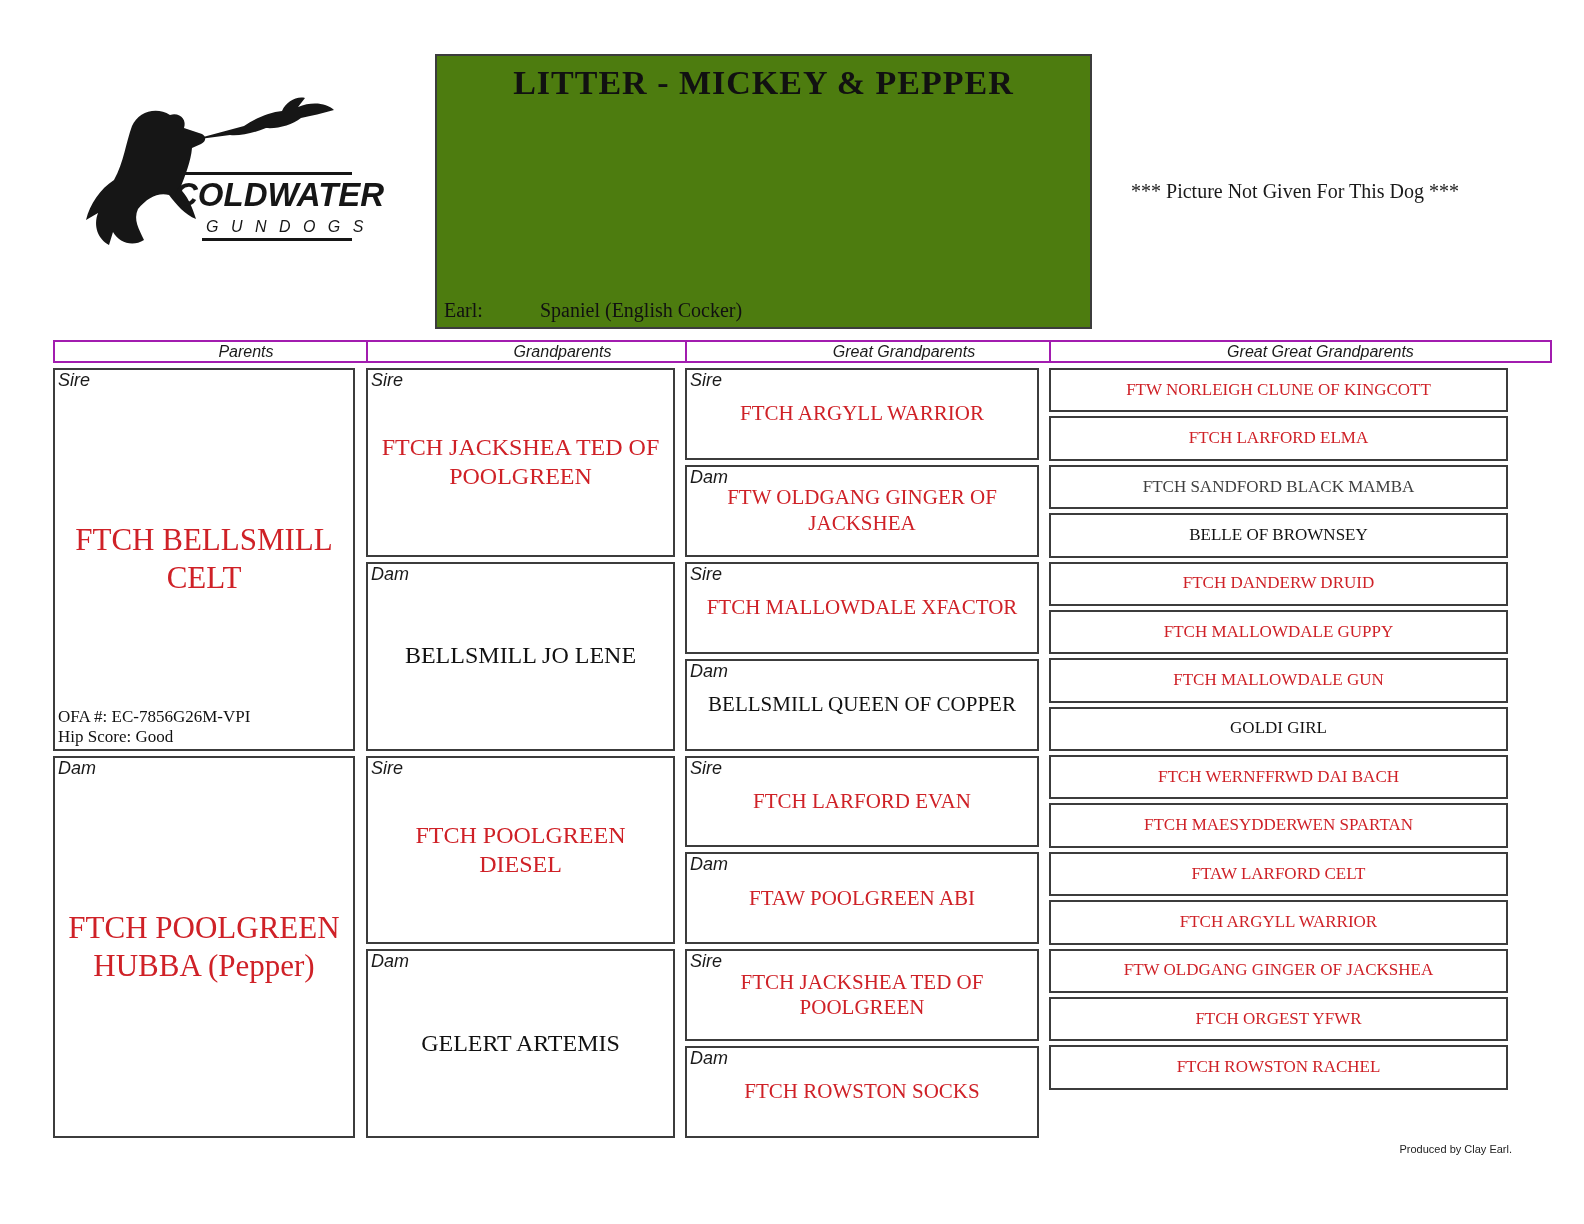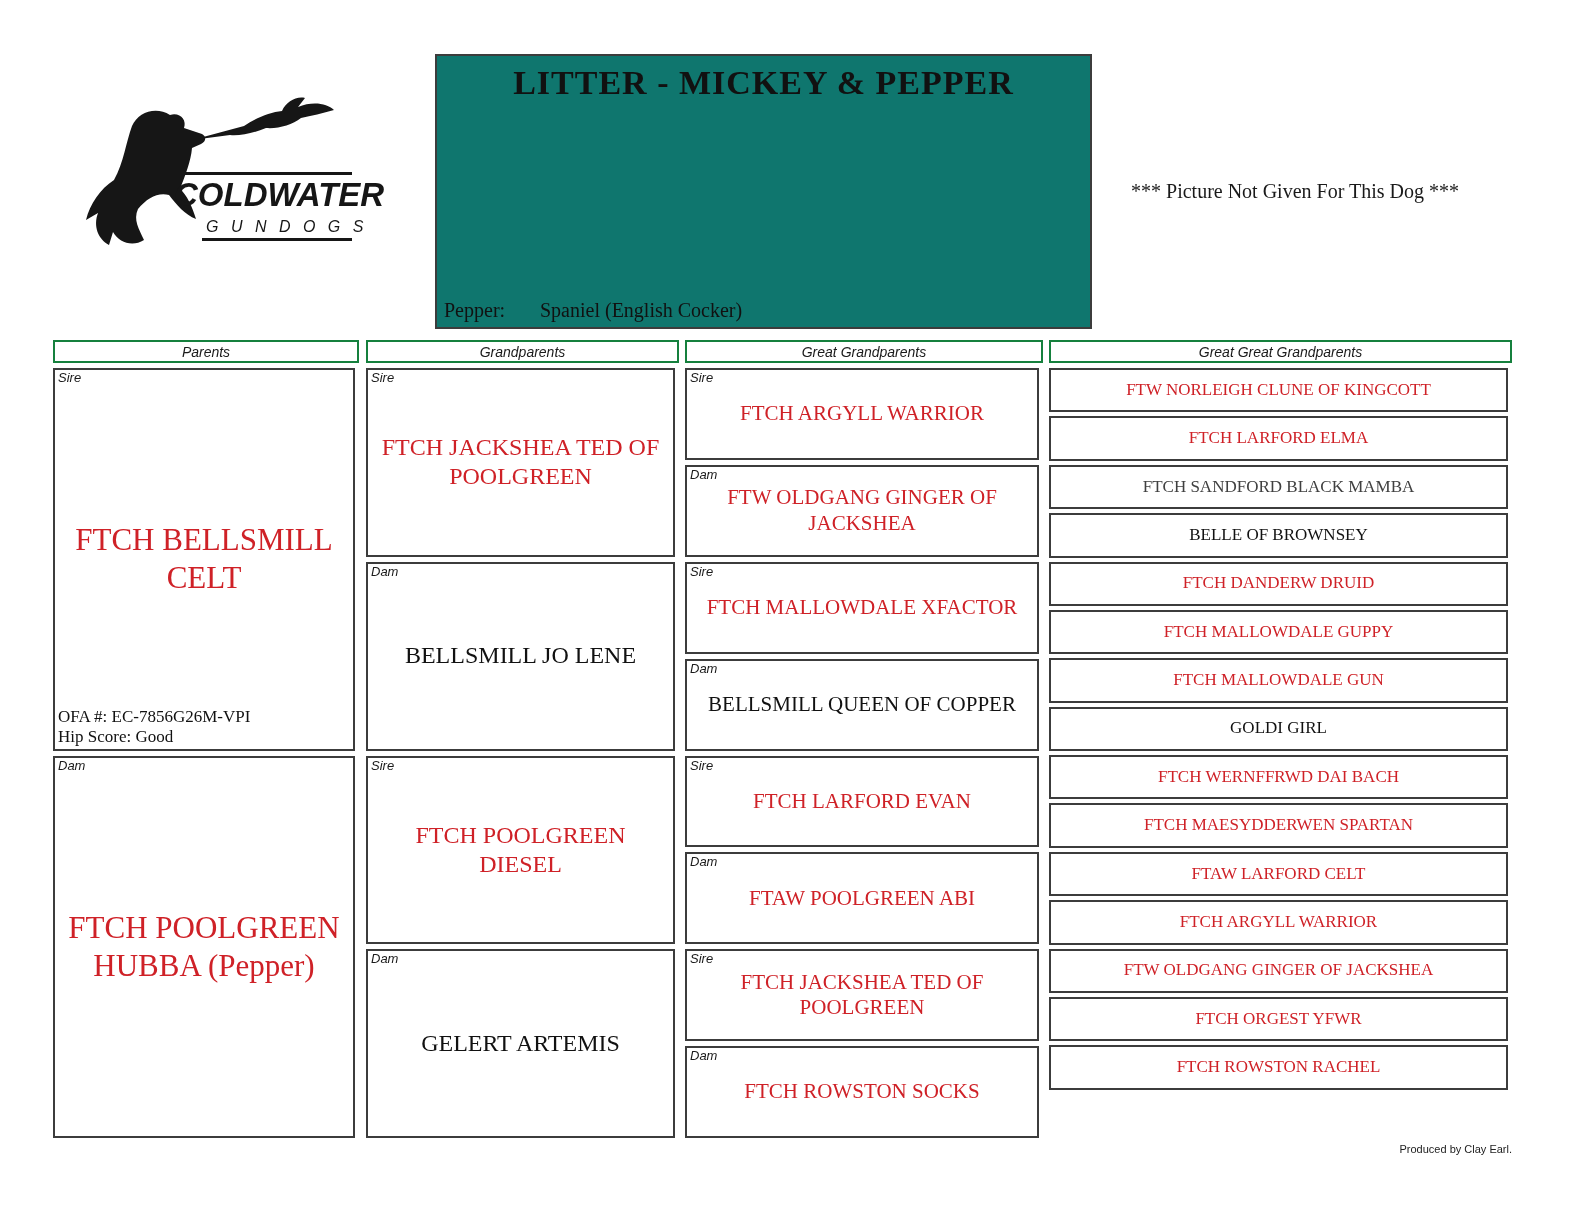--- a/index.html
+++ b/index.html
@@ -8,63 +8,63 @@
     width:1584px;height:1224px;
     font-family:"Liberation Serif",serif;
     color:#111;
     overflow:hidden;
   }
 
   
   .logo{position:absolute;left:84px;top:88px;width:300px;height:190px;}
   .title-box{
     position:absolute;left:435px;top:54px;width:653px;height:271px;
-    border:2px solid #3c3c3c;background:#0f766e;
+    border:2px solid #3c3c3c;background:#4d7c0f;
   }
   .litter-title{
     margin-top:8px;text-align:center;
     font-size:34px;font-weight:bold;letter-spacing:1px;
   }
   .breed-row{
     position:absolute;left:7px;bottom:5px;font-size:20px;
   }
   .breed-label{display:inline-block;width:96px;}
   .picture-note{
     position:absolute;left:1100px;top:180px;width:390px;
     text-align:center;font-size:20px;color:#1a1a1a;
   }
 
   
   .col{position:absolute;display:grid;}
   .hdr{
     position:absolute;top:340px;height:19px;
-    border:2px solid #15803d;background:#fff;
+    border:2px solid #a21caf;background:#fff;
     display:flex;align-items:center;justify-content:center;
     font-family:"Liberation Sans",sans-serif;
-    font-style:italic;font-size:14px;color:#1a1a1a;
+    font-style:italic;font-size:16px;color:#1a1a1a;padding-left:40px;
   }
   .c1{left:53px;width:302px;}
   .c2{left:366px;width:309px;}
   .c3{left:685px;width:354px;}
   .c4{left:1049px;width:459px;}
   .body-col{top:368px;height:770px;}
   .rows2{grid-template-rows:repeat(2,1fr);row-gap:5px;}
   .rows4{grid-template-rows:repeat(4,1fr);row-gap:5px;}
   .rows8{grid-template-rows:repeat(8,1fr);row-gap:5px;}
   .rows16{grid-template-rows:repeat(16,1fr);row-gap:4px;}
 
   .cell{
     position:relative;border:2px solid #3c3c3c;background:#fff;
     display:flex;align-items:center;justify-content:center;
     text-align:center;
   }
   .role{
     position:absolute;top:0px;left:3px;
     font-family:"Liberation Sans",sans-serif;
-    font-style:italic;font-size:13px;color:#1a1a1a;
+    font-style:italic;font-size:18px;color:#1a1a1a;
   }
   .dog-name{line-height:1.22;}
   .name-xl{font-size:31px;padding:0 10px;}
   .name-lg{font-size:24px;padding:0 12px;}
   .name-md{font-size:21px;padding:0 12px;}
   .name-sm{font-size:17px;padding:0 4px;}
   .details{
     position:absolute;left:3px;bottom:1px;text-align:left;
     font-size:17px;line-height:1.2;color:#111;
   }
@@ -92,21 +92,21 @@
     <rect x="88" y="84" width="180" height="3" fill="#161616"></rect>
     <text x="90" y="118" font-family="Liberation Sans, sans-serif" font-size="33" font-weight="bold" font-style="italic" fill="#161616">COLDWATER</text>
     <text x="122" y="144" font-family="Liberation Sans, sans-serif" font-size="16" font-style="italic" letter-spacing="4" fill="#161616">G U N  D O G S</text>
     <rect x="118" y="150" width="150" height="3" fill="#161616"></rect>
   </svg>
 </div>
 
 <div class="title-box">
   <div class="litter-title">LITTER - MICKEY &amp; PEPPER</div>
   <div class="breed-row">
-    <span class="breed-label">Pepper:</span><span>Spaniel (English Cocker)</span>
+    <span class="breed-label">Earl:</span><span>Spaniel (English Cocker)</span>
   </div>
 </div>
 
 <div class="picture-note">*** Picture Not Given For This Dog ***</div>
 
 <div class="hdr c1">Parents</div>
 <div class="hdr c2">Grandparents</div>
 <div class="hdr c3">Great Grandparents</div>
 <div class="hdr c4">Great Great Grandparents</div>
 

